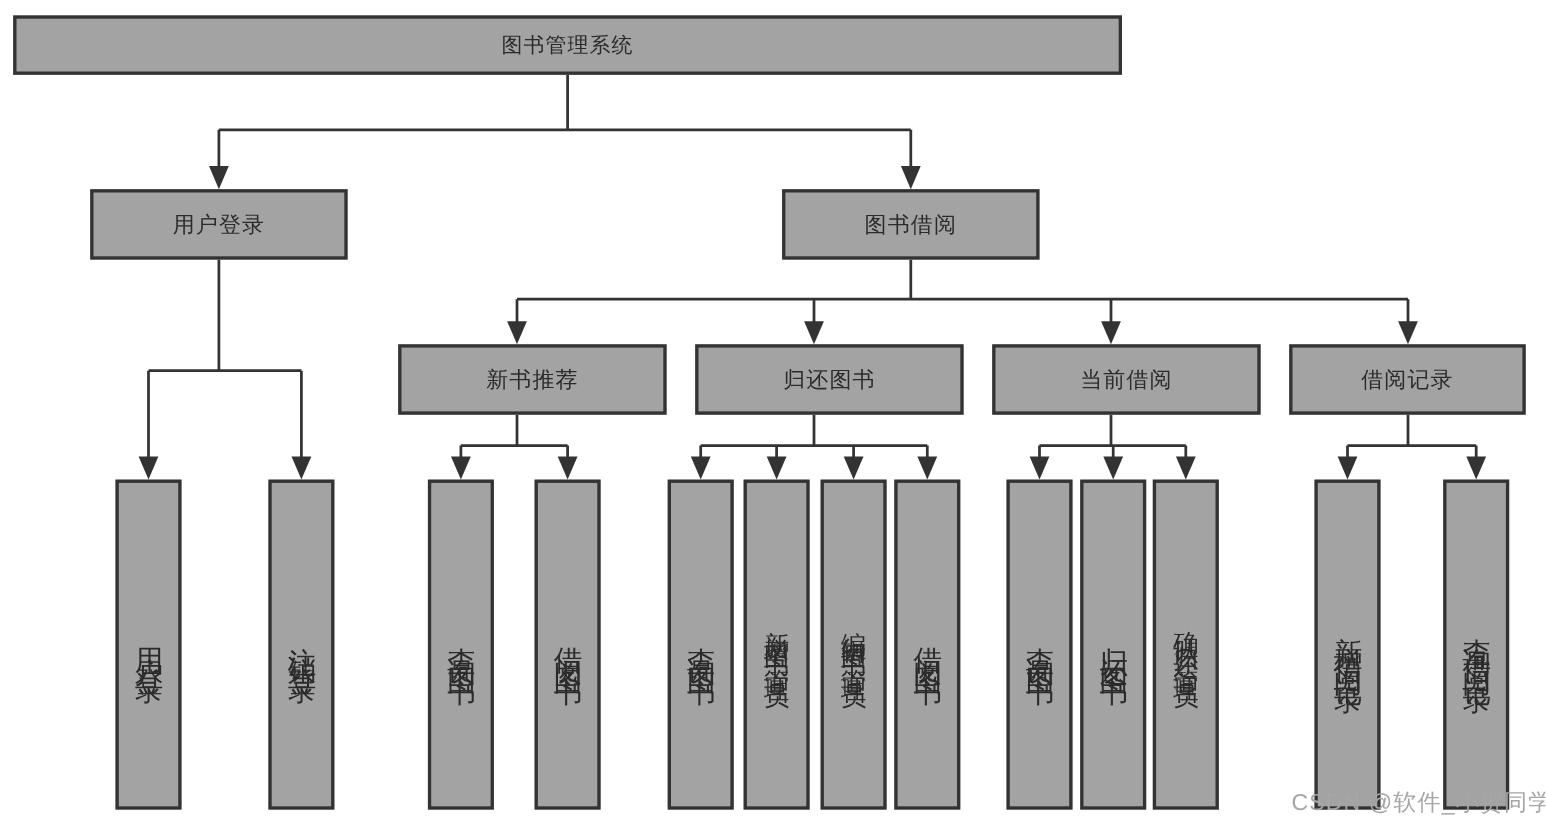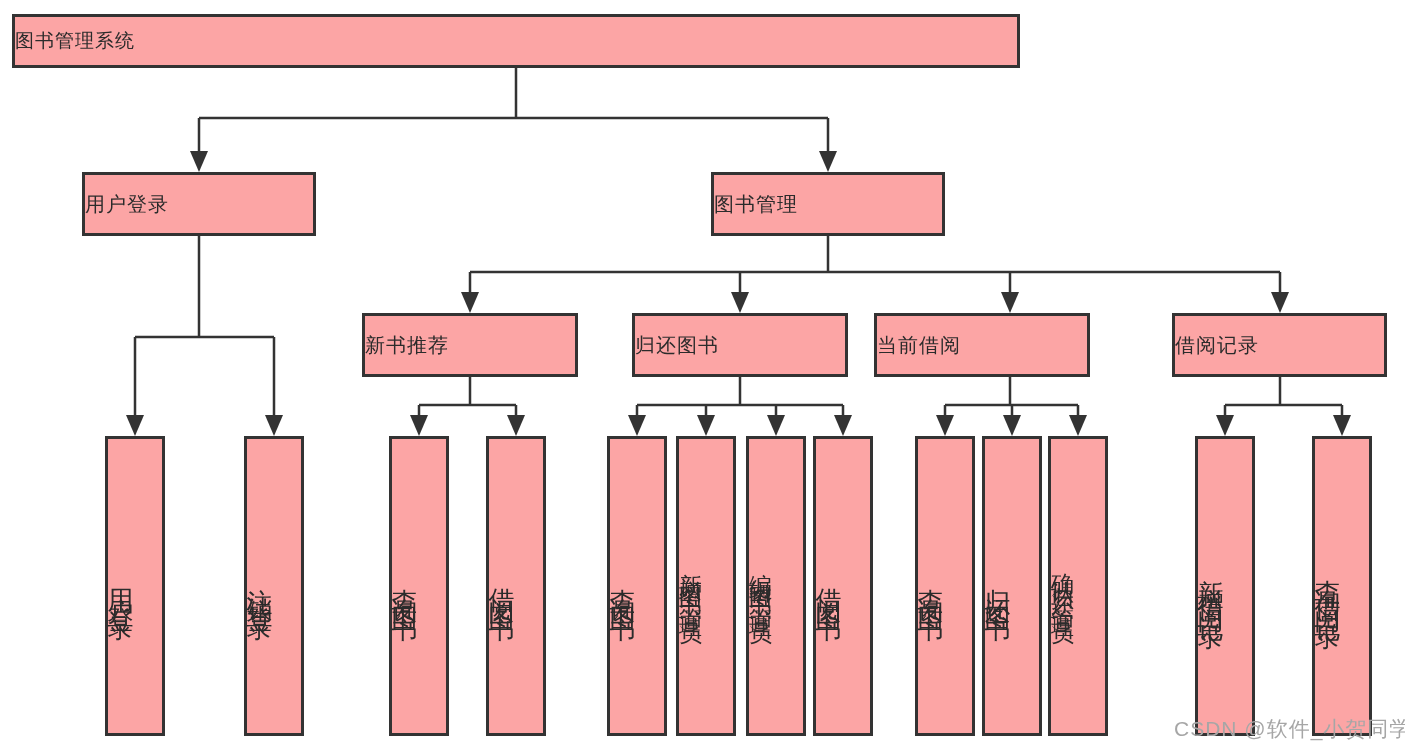--- a/index.html
+++ b/index.html
@@ -7,31 +7,31 @@
     --box-border:#333333;
     --text:#2b2b2b;
     --watermark:#a6a6a6;
     --bg:#ffffff;
   }
   html,body{margin:0;padding:0;background:var(--bg);}
   body{width:1405px;height:747px;overflow:hidden;
        font-family:"Liberation Sans","DejaVu Sans",sans-serif;color:var(--text);}
   .canvas{position:relative;width:1405px;height:747px;background:var(--bg);}
   .connectors{position:absolute;left:0;top:0;z-index:1;}
-  .box{position:absolute;box-sizing:border-box;background:#fca5a5;
+  .box{position:absolute;box-sizing:border-box;background:#a3a3a3;
        border:3px solid var(--box-border);display:flex;align-items:center;
-       justify-content:flex-start;z-index:2;}
+       justify-content:center;z-index:2;font-family:Liberation Serif, serif;}
   .hlabel{font-size:20px;letter-spacing:1px;white-space:nowrap;}
   .root .hlabel{font-size:19px;}
   .vlabel{writing-mode:vertical-rl;text-orientation:mixed;line-height:1;
           font-size:26px;letter-spacing:9px;}
   .vlabel.long{font-size:23px;letter-spacing:7px;}
   .leaf{width:60px;height:300px;top:436px;}
   .l2{width:234px;height:64px;top:172px;}
-  .l3{width:216px;height:64px;top:313px;}
+  .l3{width:244px;height:64px;top:313px;}
   .watermark{position:absolute;left:1174px;top:715px;z-index:3;
              font-size:21px;letter-spacing:1px;color:var(--watermark);
              white-space:nowrap;}
 </style>
 </head>
 <body>
 
 <div class="canvas">
 
   <svg class="connectors" width="1405" height="747" viewBox="0 0 1405 747">
@@ -75,30 +75,30 @@
   </svg>
 
   <div class="box root" style="left:12px;top:14px;width:1008px;height:54px">
     <span class="hlabel">图书管理系统</span>
   </div>
 
   <div class="box l2" style="left:82px">
     <span class="hlabel">用户登录</span>
   </div>
   <div class="box l2" style="left:711px">
-    <span class="hlabel">图书管理</span>
+    <span class="hlabel">图书借阅</span>
   </div>
 
   <div class="box l3" style="left:362px">
     <span class="hlabel">新书推荐</span>
   </div>
   <div class="box l3" style="left:632px">
     <span class="hlabel">归还图书</span>
   </div>
-  <div class="box l3" style="left:874px">
+  <div class="box l3" style="left:902px">
     <span class="hlabel">当前借阅</span>
   </div>
   <div class="box l3" style="left:1172px;width:215px">
     <span class="hlabel">借阅记录</span>
   </div>
 
   <div class="box leaf" style="left:105px">
     <span class="vlabel">用户登录</span>
   </div>
   <div class="box leaf" style="left:244px">

